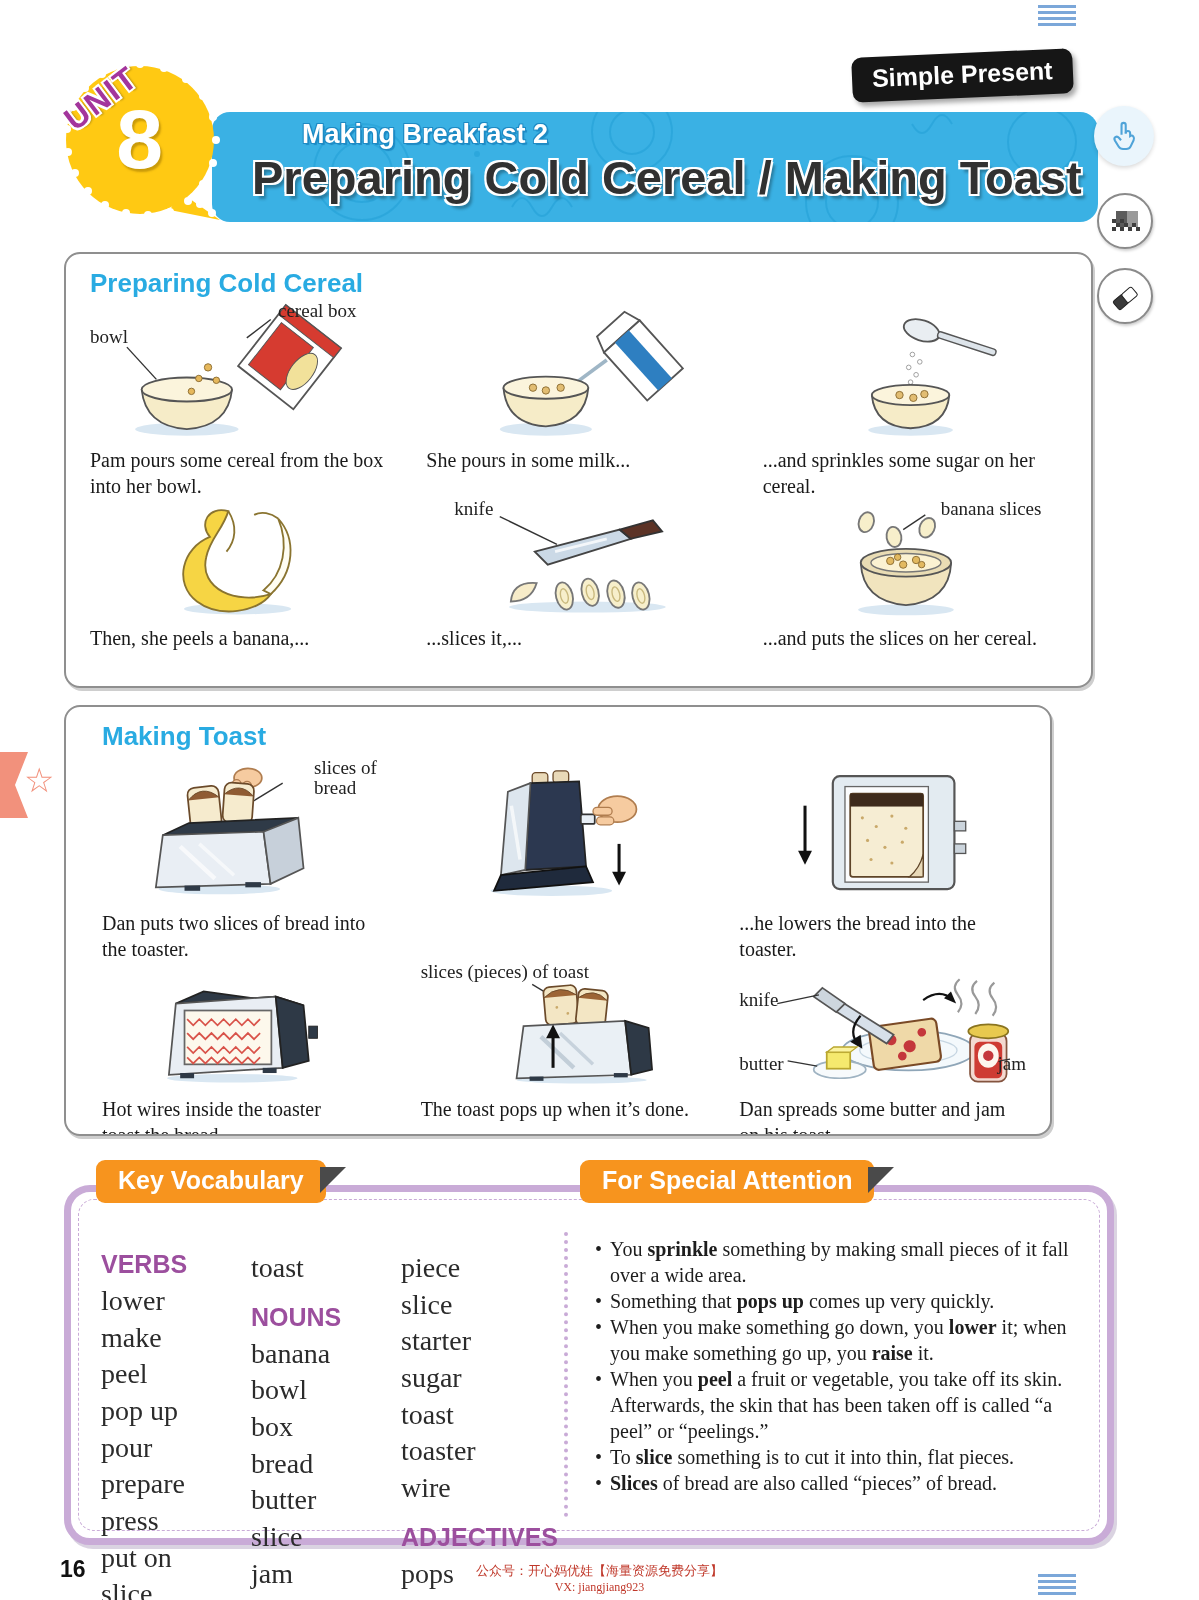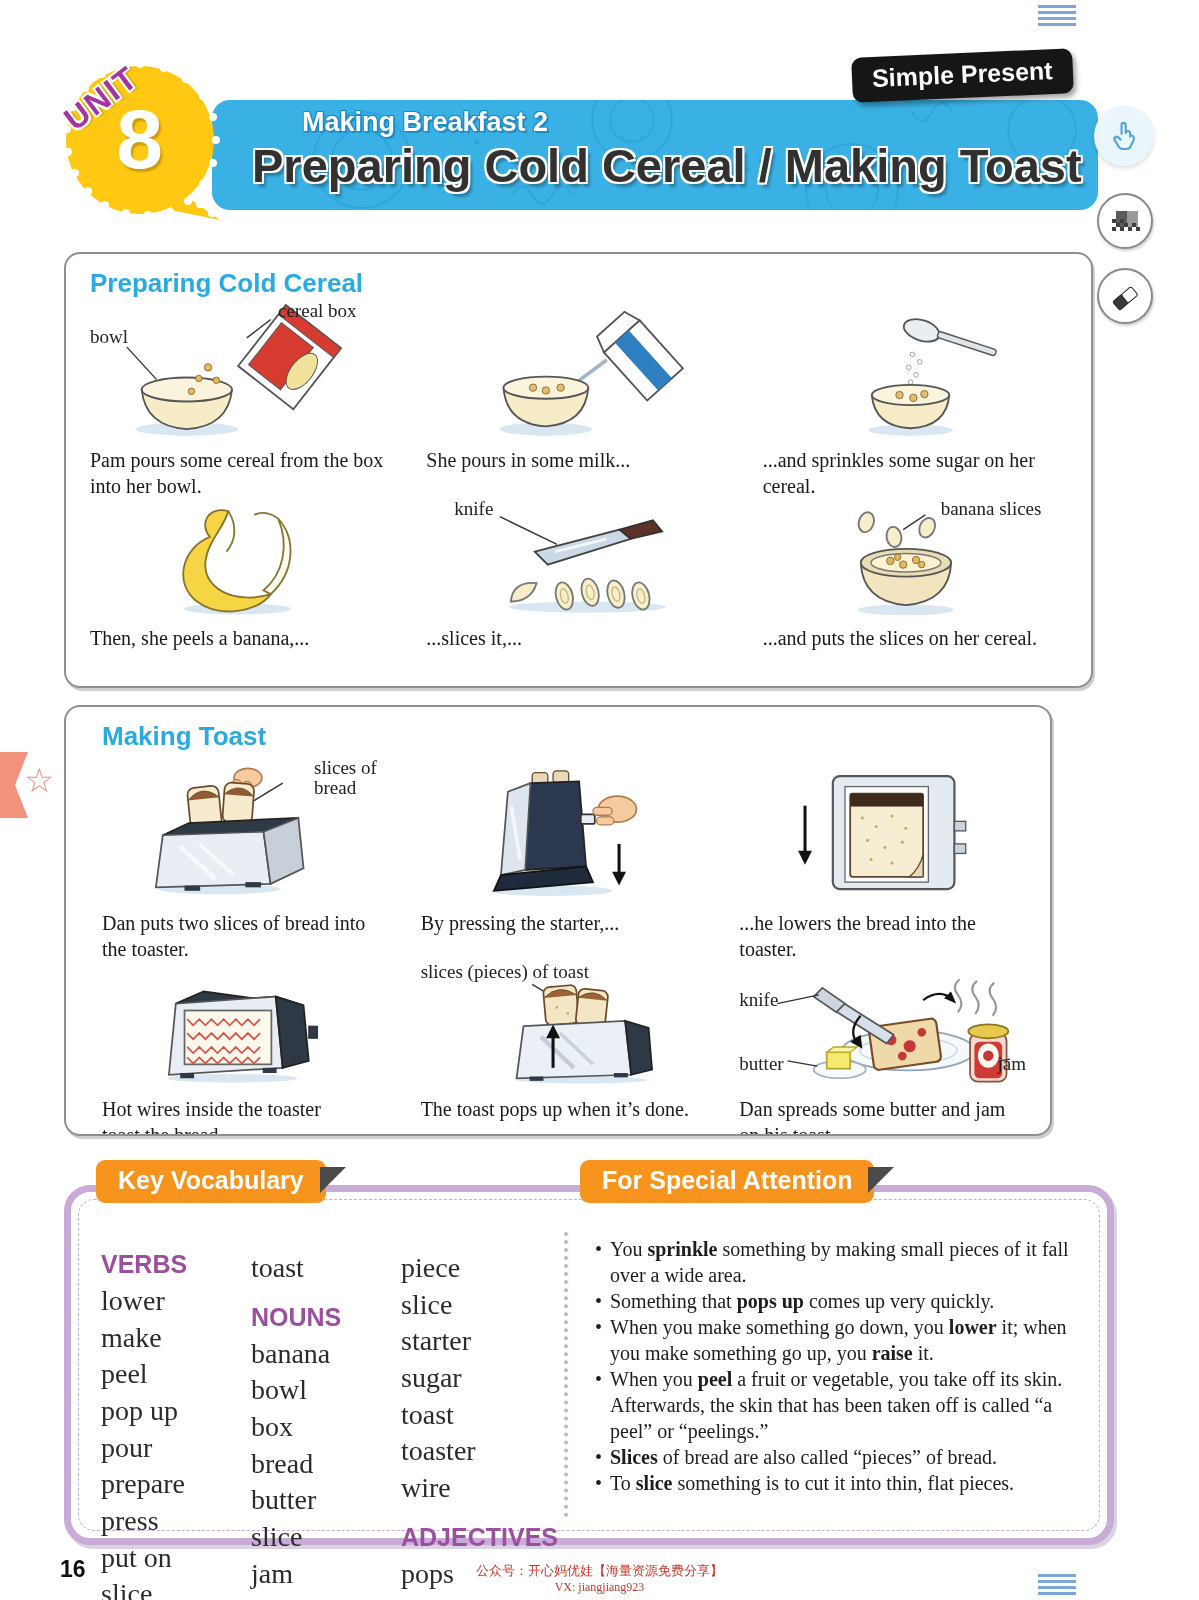--- a/index.html
+++ b/index.html
@@ -2,21 +2,21 @@
 <html style="--banner-blue: #3AB1E4; --heading-cyan: #29ABE2; --tab-orange: #F7941E; --vocab-purple: #9C4F9E; --box-purple: #C9ABD7; --unit-yellow: #FFC913; --unit-purple: #A3359C; --tag-bg: #161616; --watermark-red: #C0392B; --icon-blue: #7BA7D9;"><head>
 <meta charset="utf-8">
 <style>
   * { margin:0; padding:0; box-sizing:border-box; }
   body {
     width:1199px; height:1600px; position:relative; background:#ffffff;
     font-family:"Liberation Sans", sans-serif; overflow:hidden;
   }
   
   #banner {
-    position:absolute; left:212px; top:100px; width:886px; height:110px;
+    position:absolute; left:212px; top:112px; width:886px; height:110px;
     background:var(--banner-blue,#3AB1E4); border-radius:18px; overflow:hidden;
   }
   #banner svg.doodles { position:absolute; inset:0; opacity:.45; }
   #lesson-subtitle {
     position:absolute; left:90px; top:7px; font-size:27px; font-weight:bold; color:#fff;
     text-shadow:-1px -1px 0 #1D8AC4, 1px -1px 0 #1D8AC4, -1px 1px 0 #1D8AC4, 2px 2px 1px #1D8AC4;
   }
   #lesson-title {
     position:absolute; left:40px; top:38px; font-size:47px; font-weight:bold; color:#313131; white-space:nowrap;
     text-shadow:-2px -2px 0 #fff, 2px -2px 0 #fff, -2px 2px 0 #fff, 2px 2px 0 #fff, 4px 5px 3px rgba(0,0,0,.3);
@@ -410,21 +410,20 @@
           <line x1="104" y1="48" x2="114" y2="110" stroke="#ffffff" stroke-width="4" opacity=".7"></line>
           <polygon points="92,128 190,118 198,136 84,146" fill="#1F2A3C" stroke="#111" stroke-width="2"></polygon>
           <rect x="184" y="58" width="16" height="11" rx="2" fill="#E8EEF4" stroke="#333" stroke-width="2"></rect>
           <ellipse cx="226" cy="52" rx="22" ry="15" fill="#F6CBA0" stroke="#B07D4F" stroke-width="2"></ellipse>
           <rect x="198" y="50" width="22" height="9" rx="4.5" fill="#F6CBA0" stroke="#B07D4F" stroke-width="1.5"></rect>
           <rect x="202" y="61" width="20" height="9" rx="4.5" fill="#F6CBA0" stroke="#B07D4F" stroke-width="1.5"></rect>
           <line x1="228" y1="92" x2="228" y2="128" stroke="#111" stroke-width="3.5"></line>
           <polygon points="228,140 220,124 236,124" fill="#111"></polygon>
         </svg>
       </div>
-      <div class="caption">By pressing the starter,...</div>
     </div>
 
     <div class="cell">
       <div class="fig">
         <svg class="art" viewBox="0 0 330 152">
           <rect x="108" y="14" width="140" height="130" rx="8" fill="#E3EBF1" stroke="#555" stroke-width="2.5"></rect>
           <rect x="122" y="26" width="96" height="110" fill="#FBFCFD" stroke="#666" stroke-width="1.5"></rect>
           <rect x="128" y="34" width="84" height="96" rx="3" fill="#F6EDD3" stroke="#5E4428" stroke-width="2"></rect>
           <rect x="128" y="34" width="84" height="15" fill="#3E2B1C"></rect>
           <path d="M196 130 q12 -10 16 -26 l0 26 Z" fill="#E8D9B8" stroke="#5E4428" stroke-width="1.5"></path>
@@ -607,22 +606,22 @@
           <li class="vocab-item">hot</li>
         </ul>
       </div>
     </div>
   <div id="vocab-divider"></div>
   <ul id="attention-list">
       <li class="attn-item"><span>You </span><strong>sprinkle</strong><span> something by making small pieces of it fall over a wide area.</span></li>
       <li class="attn-item"><span>Something that </span><strong>pops up</strong><span> comes up very quickly.</span></li>
       <li class="attn-item"><span>When you make something go down, you </span><strong>lower</strong><span> it; when you make something go up, you </span><strong>raise</strong><span> it.</span></li>
       <li class="attn-item"><span>When you </span><strong>peel</strong><span> a fruit or vegetable, you take off its skin. Afterwards, the skin that has been taken off is called “a peel” or “peelings.”</span></li>
+      <li class="attn-item"><span>To </span><strong>slice</strong><span> something is to cut it into thin, flat pieces.</span></li>
       <li class="attn-item"><strong>Slices</strong><span> of bread are also called “pieces” of bread.</span></li>
-      <li class="attn-item"><span>To </span><strong>slice</strong><span> something is to cut it into thin, flat pieces.</span></li>
     </ul>
 </div>
 
 <div id="page-number">16</div>
 <div id="watermark">
   <div class="l1">公众号：开心妈优娃【海量资源免费分享】</div>
   <div class="l2">VX: jiangjiang923</div>
 </div>
 <div id="hamburger-bottom" class="hamburger">
   <span></span>

